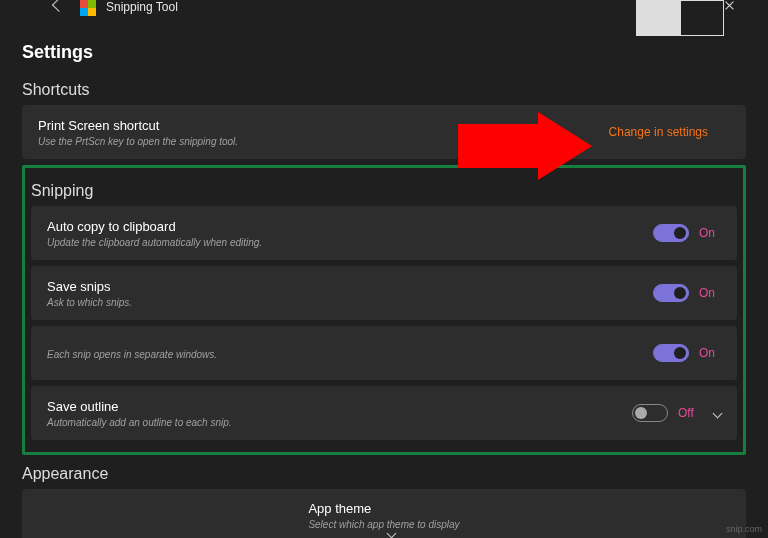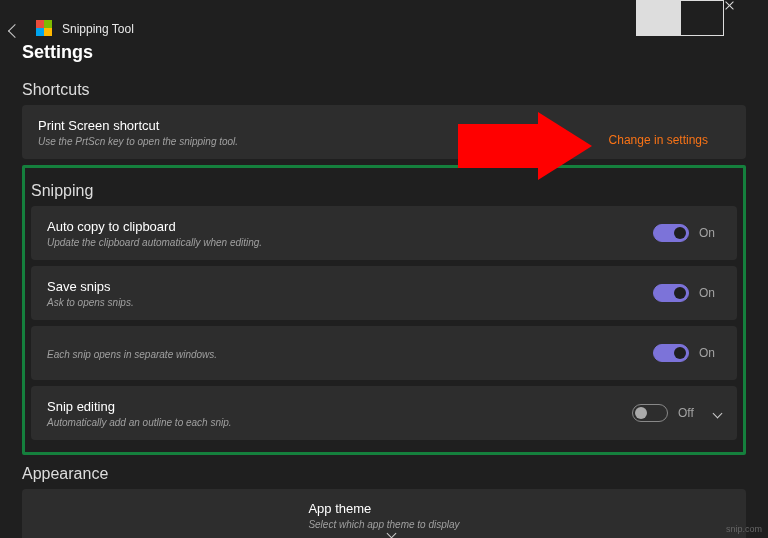--- a/index.html
+++ b/index.html
@@ -1,17 +1,17 @@
 <!DOCTYPE html>
 <html><head>
 <meta charset="utf-8">
 <style>
 * { margin:0; padding:0; box-sizing:border-box; font-family:"Segoe UI",Arial,sans-serif; }
 body { width:768px; height:538px; background:#1f1f1f; color:#fff; overflow:hidden; position:relative; }
-.titlebar { display:flex; align-items:flex-end; height:36px; padding-left:10px; }
+.titlebar { display:flex; align-items:flex-start; height:36px; padding-left:26px;margin-left:28px; }
 .back { width:10px; height:10px; border-left:1.5px solid #ccc; border-bottom:1.5px solid #ccc; transform:rotate(45deg); margin-right:16px; cursor:pointer; }
 .appicon { width:16px; height:16px; margin-right:10px; display:flex; flex-wrap:wrap; }
 .appicon span { width:8px; height:8px; }
 .appicon span:nth-child(1){background:#e74c3c;}
 .appicon span:nth-child(2){background:#7fba00;}
 .appicon span:nth-child(3){background:#00a4ef;}
 .appicon span:nth-child(4){background:#ffb900;}
 .apptitle { font-size:12px; color:#e8e8e8; }
 .winctrl { display:flex; margin-left:auto; }
 .winctrl div { width:44px; height:36px; display:flex; align-items:center; justify-content:center; cursor:pointer; color:#ddd; }
@@ -27,21 +27,21 @@
 .card-text { flex:1; }
 .title { font-size:13px; color:#fff; }
 .desc { font-size:10px; color:#a0a0a0; margin-top:3px;font-style:italic; }
 .linktext { font-size:12px; color:#f97316; margin-right:22px; }
 .toggle { width:36px; height:18px; border-radius:9px; position:relative; border:1px solid #888; display:flex; align-items:center; cursor:pointer; }
 .toggle.on { background:#7c73d9; border-color:#7c73d9; justify-content:flex-end; }
 .toggle.on .knob { background:#1f1f1f; }
 .toggle.off { background:transparent; justify-content:flex-start; }
 .toggle.off .knob { background:#aaa; }
 .knob { width:12px; height:12px; border-radius:50%; margin:2px; }
-.tstate { font-size:12px; color:#a3a3a3; margin-left:10px; width:22px; }
+.tstate { font-size:12px; color:#ec4899; margin-left:10px; width:22px; }
 .chev { width:7px; height:7px; border-right:1.5px solid #ccc; border-bottom:1.5px solid #ccc; transform:rotate(45deg); margin-left:14px; cursor:pointer; }
 .redbox { border:3px solid #15803d; border-radius:2px; padding:6px; margin-top:4px; margin-bottom:10px; }
 .redbox .card { background:#2d2d2d; }
 .arrow { position:absolute; left:458px; top:112px; display:flex; align-items:center; z-index:5; pointer-events:none; }
 .arrow-body { width:80px; height:44px; background:#ff0000; }
 .arrow-head { width:0; height:0; border-top:34px solid transparent; border-bottom:34px solid transparent; border-left:54px solid #ff0000; }
 .watermark { position:absolute; right:6px; bottom:4px; font-size:9px; color:#666; }
 </style>
 </head>
 <body>
@@ -65,21 +65,21 @@
     <div>
         <div class="xline"></div>
       </div>
   </div>
 </div>
 
 <div class="content">
   <h1>Settings</h1>
 
   <div class="section-label">Shortcuts</div>
-  <div class="card" style="background:#2d2d2d;align-items:flex-end;">
+  <div class="card" style="background:#2d2d2d;">
     <div class="card-text">
       <div class="title">Print Screen shortcut</div>
       <div class="desc">Use the PrtScn key to open the snipping tool.</div>
     </div>
     <div class="linktext">Change in settings</div>
   </div>
 
   <div class="redbox">
     <div class="section-label">Snipping</div>
 
@@ -90,41 +90,41 @@
       </div>
       <div class="toggle on">
           <div class="knob"></div>
         </div>
       <div class="tstate">On</div>
     </div>
 
     <div class="card">
       <div class="card-text">
         <div class="title">Save snips</div>
-        <div class="desc">Ask to opens snips.</div>
+        <div class="desc">Ask to which snips.</div>
       </div>
       <div class="toggle on">
           <div class="knob"></div>
         </div>
       <div class="tstate">On</div>
     </div>
 
     <div class="card">
       <div class="card-text">
         <div class="desc">Each snip opens in separate windows.</div>
       </div>
       <div class="toggle on">
           <div class="knob"></div>
         </div>
       <div class="tstate">On</div>
     </div>
 
     <div class="card">
       <div class="card-text">
-        <div class="title">Snip editing</div>
+        <div class="title">Save outline</div>
         <div class="desc">Automatically add an outline to each snip.</div>
       </div>
       <div class="toggle off">
           <div class="knob"></div>
         </div>
       <div class="tstate">Off</div>
       <div class="chev"></div>
     </div>
   </div>
 

